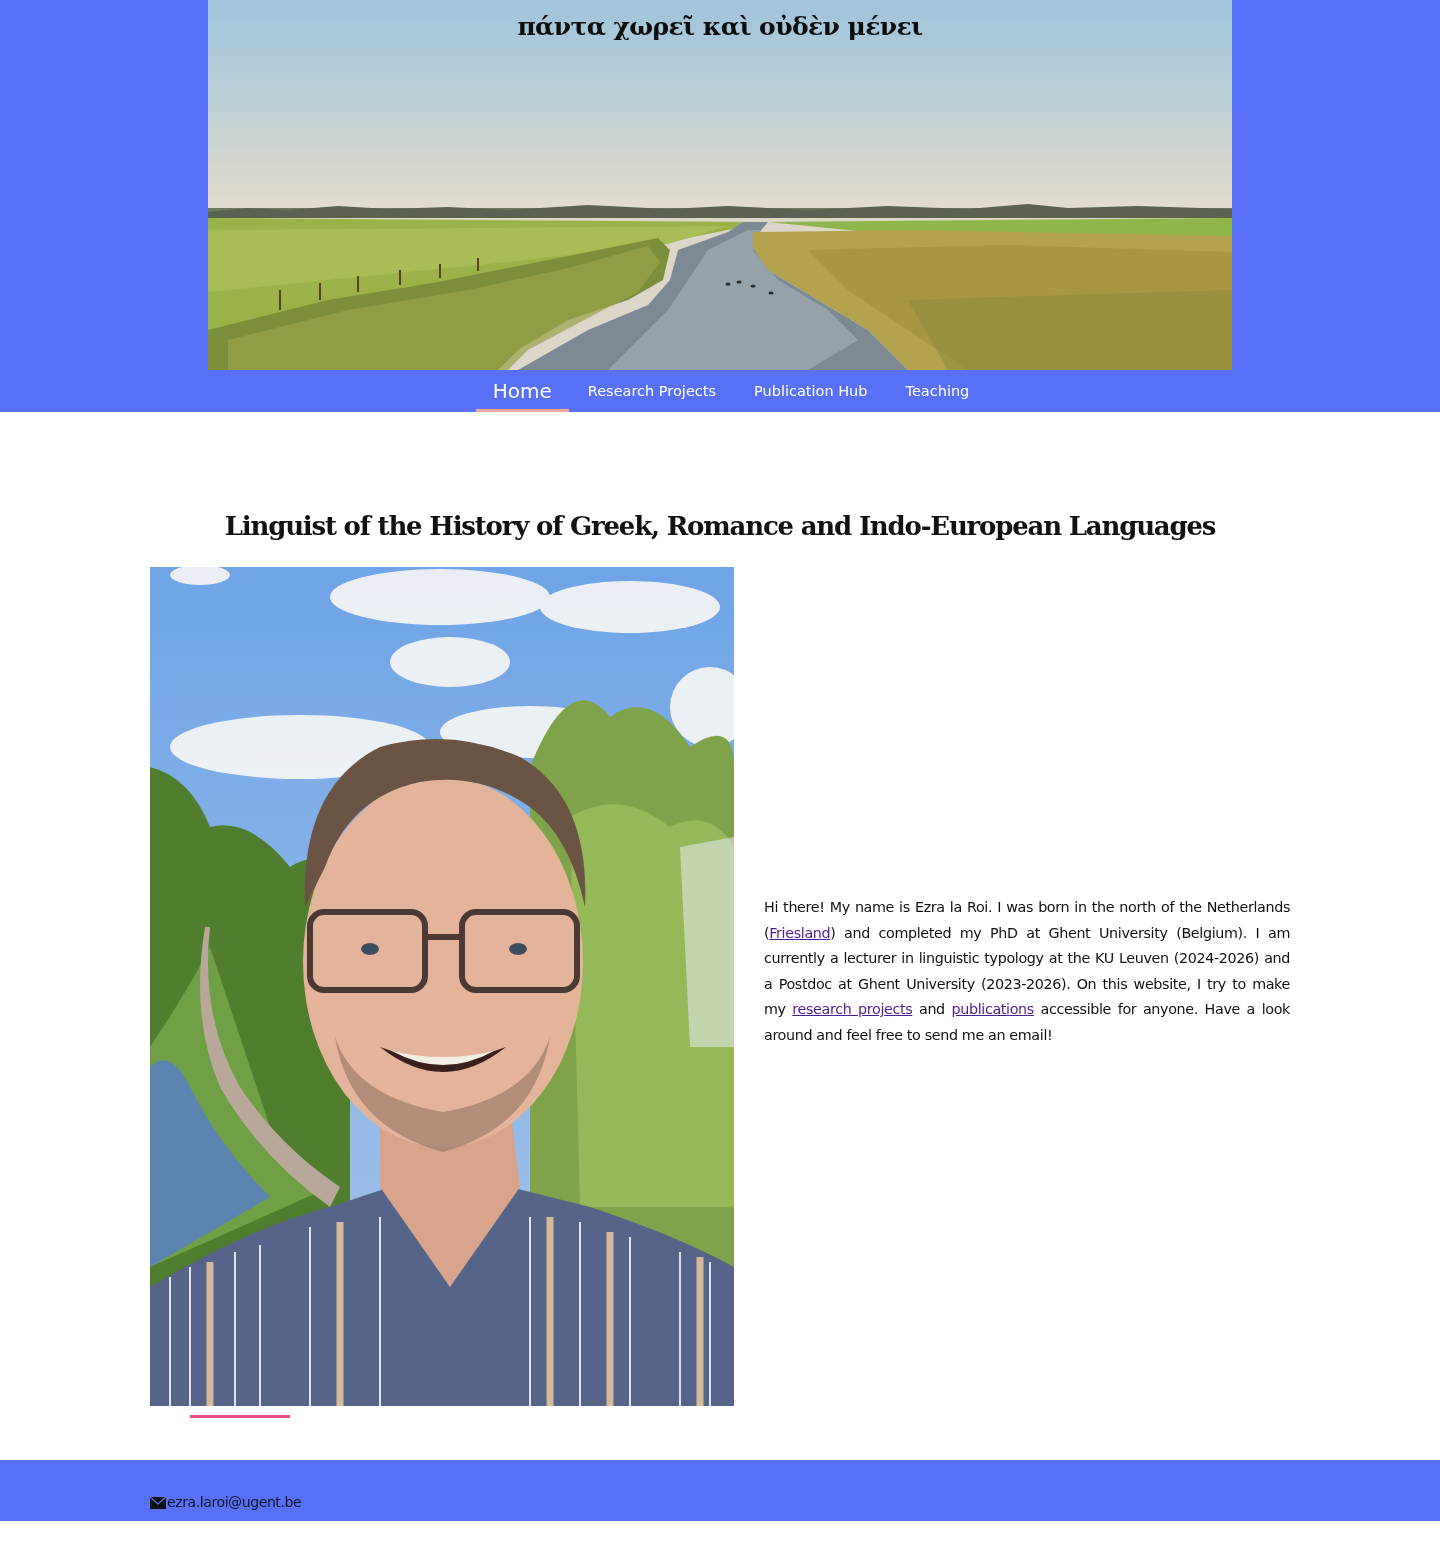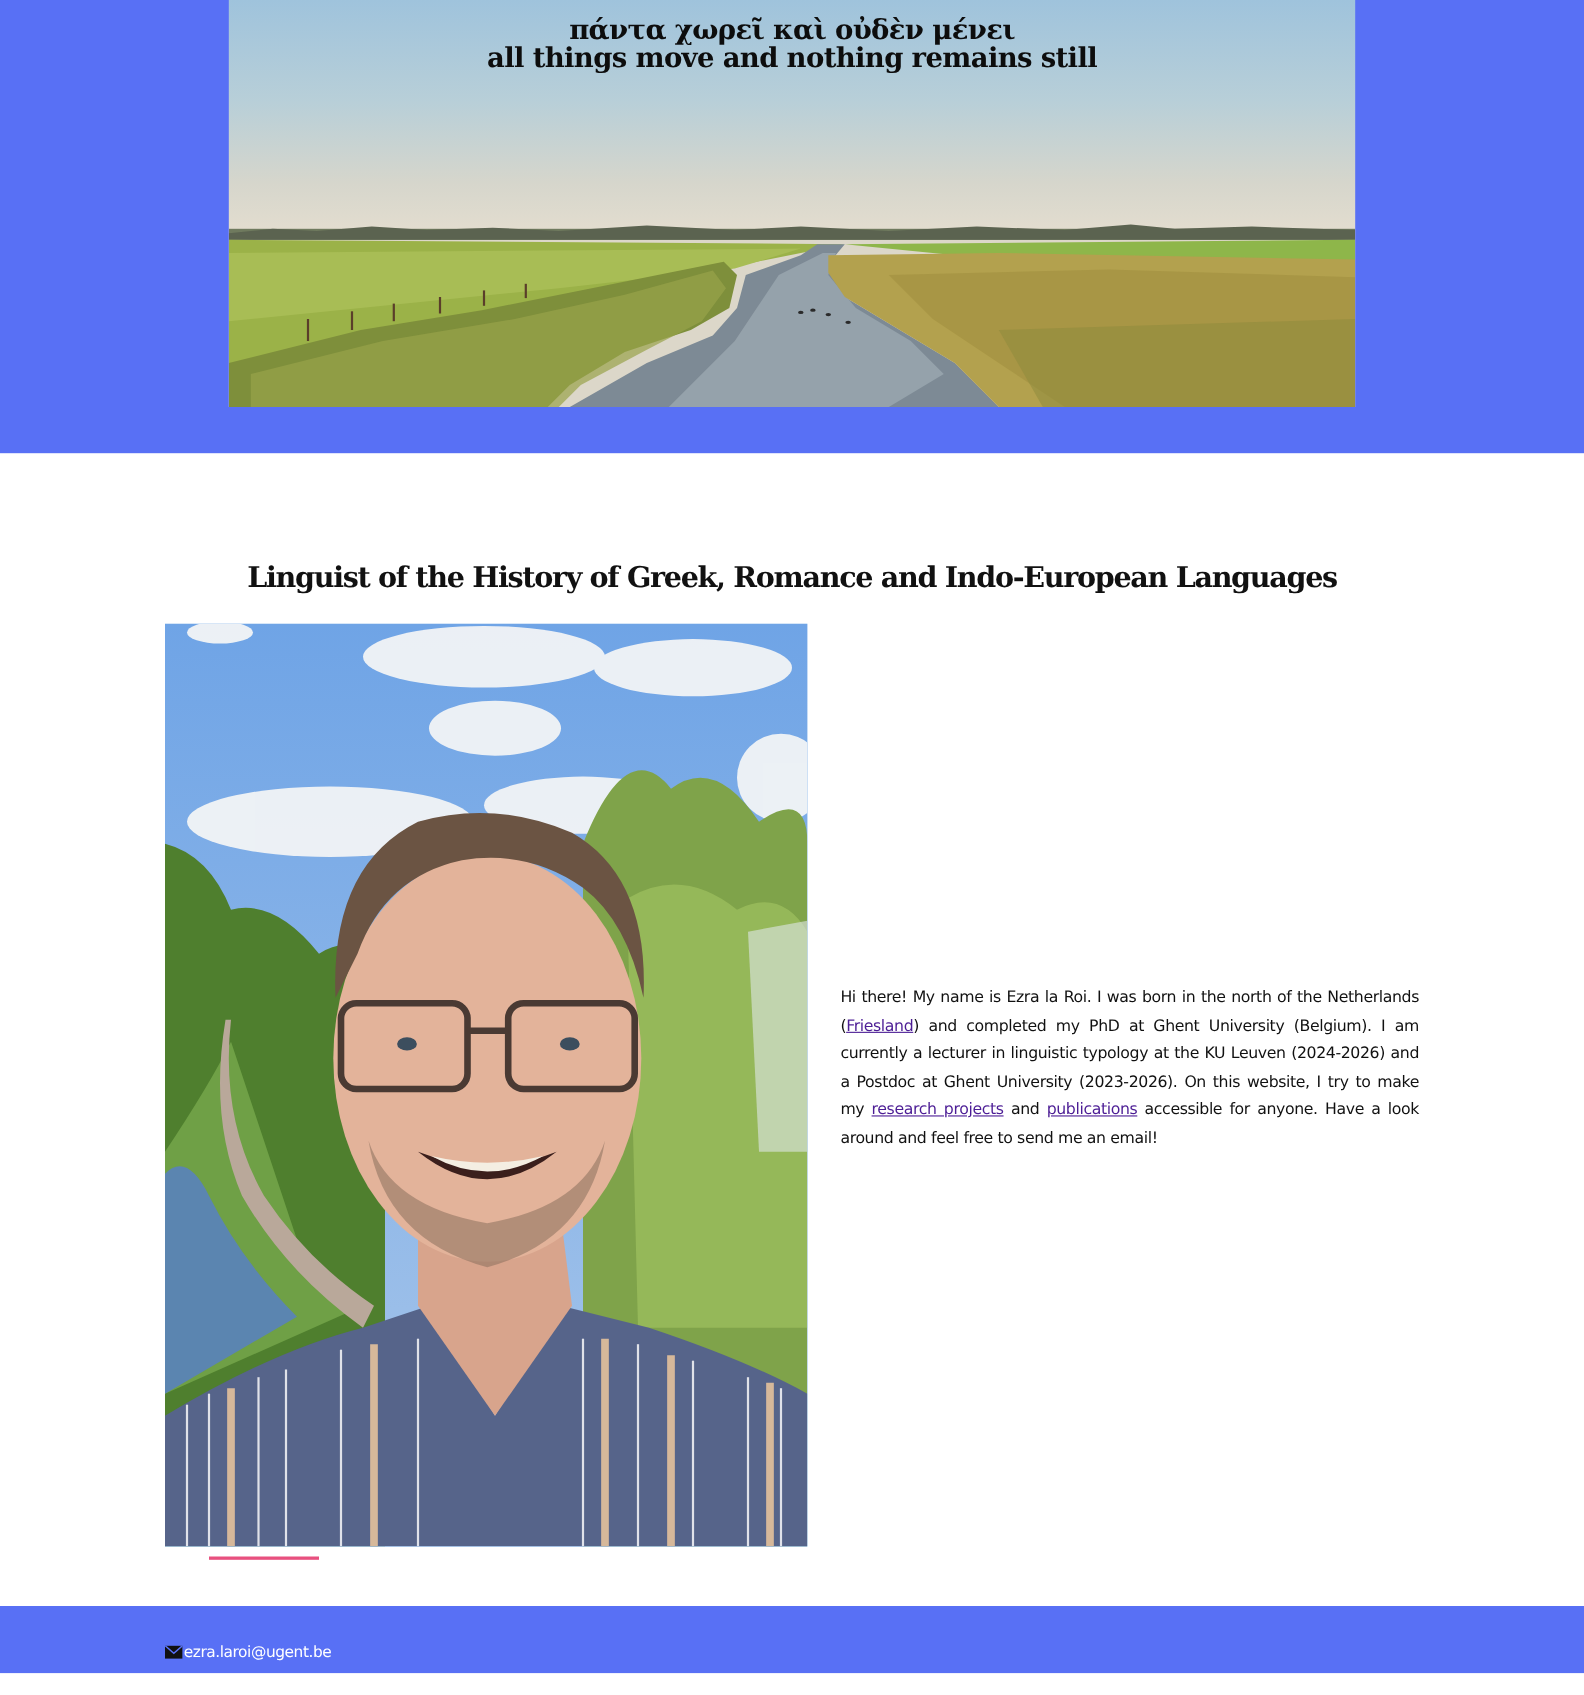--- a/index.html
+++ b/index.html
@@ -27,21 +27,21 @@
     .portrait { position: absolute; left: 150px; top: 567px; width: 584px; height: 839px; overflow: hidden; background: #7fb0e8; }
     .portrait svg { width: 584px; height: 839px; display: block; }
     .accent-line { position: absolute; left: 190px; top: 1415px; width: 100px; height: 3px; background: #e8507f; }
 
     .bio { position: absolute; left: 764px; top: 895px; width: 526px; font-family: "DejaVu Sans", sans-serif;
       font-size: 14.3px; line-height: 25.6px; color: #111; text-align: justify; letter-spacing: -0.35px; }
     .bio a { color: #4c1d95; text-decoration: underline; cursor: pointer; }
 
     
     .footer { position: absolute; left: 0; top: 1460px; width: 1440px; height: 61px; background: #5870f5; }
-    .footer-email { position: absolute; left: 150px; top: 34px; display: flex; align-items: center; font-family: "DejaVu Sans", sans-serif; font-size: 14px; color: #ffffff; letter-spacing: -0.4px; cursor: pointer; }
+    .footer-email { position: absolute; left: 150px; top: 34px; display: flex; align-items: center; font-family: "DejaVu Sans", sans-serif; font-size: 14px; color: #0f172a; letter-spacing: -0.4px; cursor: pointer; }
     .mail-icon { width: 16px; height: 12px; display: inline-block; margin-right: 1px; }
   </style>
 </head>
 <body>
 
 <header class="header">
   <div class="banner">
     <svg class="scene" viewBox="0 0 1024 370" preserveAspectRatio="none">
 
       <rect x="0" y="208" width="1024" height="10" fill="#6f7a5e"></rect>
@@ -72,24 +72,31 @@
           <ellipse cx="563" cy="293" rx="2.5" ry="1.5"></ellipse>
       </g>
 
       <path d="M560 222 L1024 218 L1024 238 L700 236 Z" fill="#8eb64a"></path>
       <path d="M545 232 L700 230 L1024 236 L1024 370 L700 370 L660 330 L610 300 L560 270 L545 248 Z" fill="#b3a14e"></path>
       <path d="M600 250 L800 245 L1024 252 L1024 370 L760 370 L700 330 L640 290 Z" fill="#a08f3f" opacity="0.6"></path>
       <path d="M700 300 L1024 290 L1024 370 L740 370 Z" fill="#8c8a3c" opacity="0.5"></path>
     </svg>
     <div class="quote">
       <span class="line">πάντα χωρεῖ καὶ οὐδὲν μένει</span>
-      <span class="line">all things move and nothing remains still</span>
     </div>
   </div>
 
+  <nav class="nav">
+    <div class="nav-inner">
+      <a class="nav-item active">Home</a>
+      <a class="nav-item">Research Projects</a>
+      <a class="nav-item">Publication Hub</a>
+      <a class="nav-item">Teaching</a>
+    </div>
+  </nav>
 </header>
 
 <h1 class="page-title">Linguist of the History of Greek, Romance and Indo-European Languages</h1>
 
 <div class="portrait">
   <svg viewBox="0 0 584 839" preserveAspectRatio="none">
     <defs>
       <linearGradient id="sky" x1="0" y1="0" x2="0" y2="1">
         <stop offset="0" stop-color="#6fa4e6"></stop>
         <stop offset="1" stop-color="#a9c7ea"></stop>

